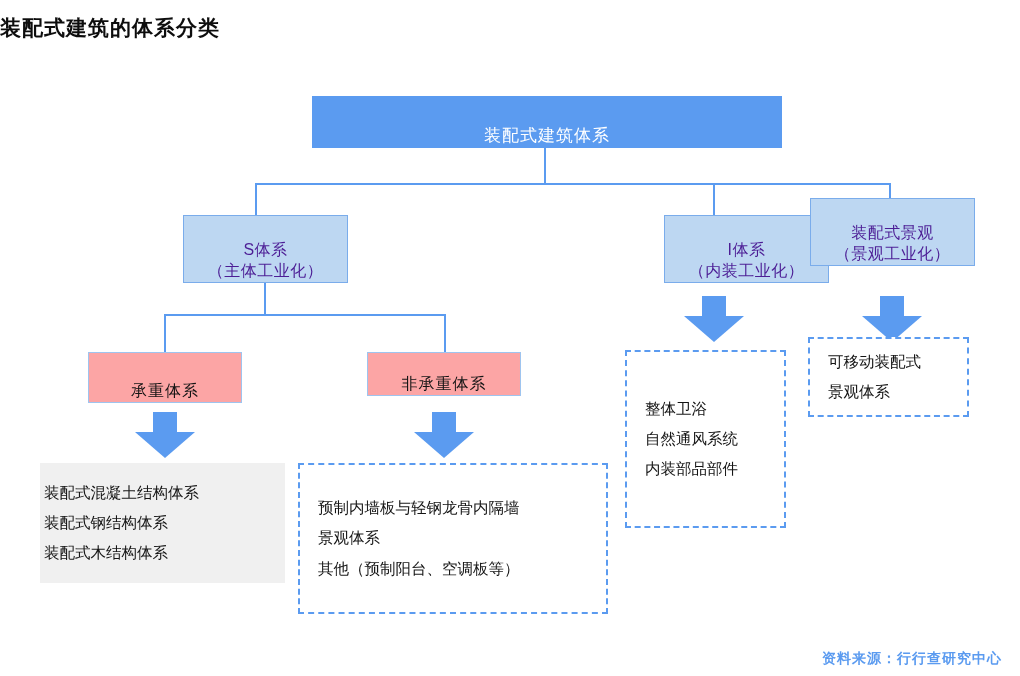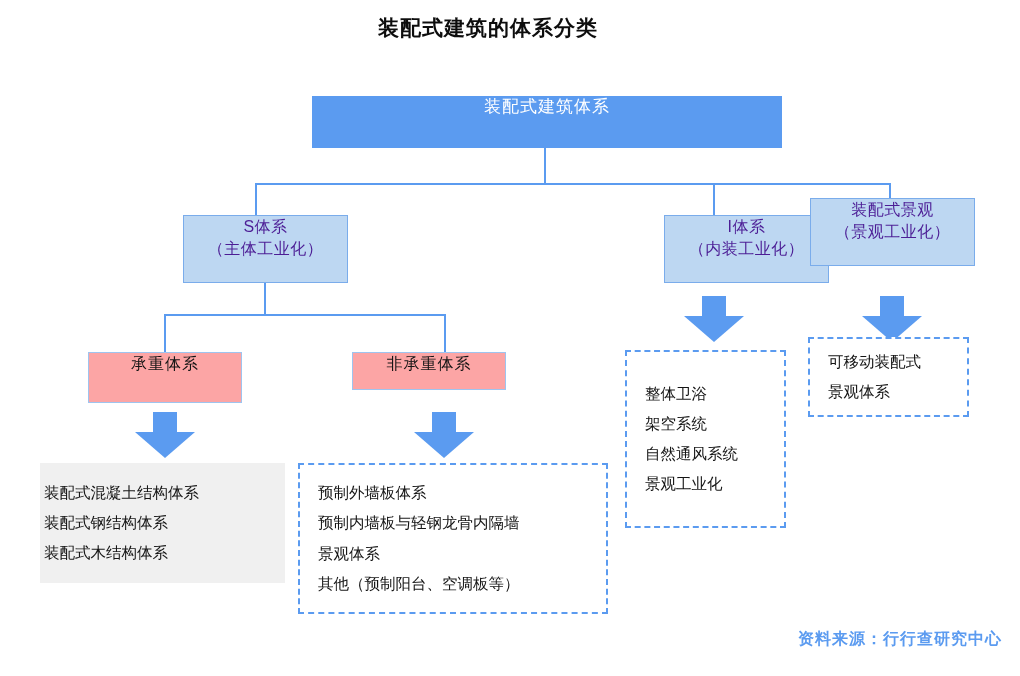--- a/index.html
+++ b/index.html
@@ -18,35 +18,35 @@
     background: #ffffff;
     overflow: hidden;
   }
 
   
   .chart-title {
     position: absolute;
     left: 0;
     top: 14px;
     width: 976px;
-    text-align: center;
+    text-align: left;
     font-size: 21px;
     font-weight: bold;
     letter-spacing: 1px;
     color: #0d0d0d;
   }
 
   
   .node {
     position: absolute;
     box-sizing: border-box;
     display: flex;
     flex-direction: column;
     align-items: center;
-    justify-content: flex-start;
+    justify-content: flex-end;
     text-align: center;
     line-height: 1.35;
   }
   .node-root {
     background: #5b9bf0;
     color: #ffffff;
     font-size: 17px;
     letter-spacing: 1px;
   }
   .node-l2 {
@@ -121,22 +121,22 @@
     height: 0;
     border-left: 30px solid transparent;
     border-right: 30px solid transparent;
     border-top: 26px solid #5b9bf0;
   }
 
   
   .source-note {
     position: absolute;
     right: 18px;
-    bottom: 26px;
-    font-size: 16px;
+    bottom: 8px;
+    font-size: 14px;
     font-weight: bold;
     color: #5b9bf0;
     letter-spacing: 1px;
   }
 </style>
 </head>
 <body>
 
 <div id="canvas">
 
@@ -169,21 +169,21 @@
 
   <div class="node node-l2" style="left:810px; top:198px; width:165px; height:68px;">
     <span class="node-line">装配式景观</span>
     <span class="node-line">（景观工业化）</span>
   </div>
 
   <div class="node node-l3" style="left:88px; top:352px; width:154px; height:51px;">
     <span class="node-line">承重体系</span>
   </div>
 
-  <div class="node node-l3" style="left:352px; top:352px; width:154px; height:38px;">
+  <div class="node node-l3" style="left:367px; top:352px; width:154px; height:44px;">
     <span class="node-line">非承重体系</span>
   </div>
 
   <div class="arrow-down" style="left:135px; top:412px; width:60px; height:46px;">
     <span class="shaft"></span>
       <span class="head"></span>
   </div>
 
   <div class="arrow-down" style="left:414px; top:412px; width:60px; height:46px;">
     <span class="shaft"></span>
@@ -200,31 +200,29 @@
       <span class="head"></span>
   </div>
 
   <div class="leaf leaf-gray" style="left:40px; top:463px; width:245px; height:120px;">
     <span class="leaf-item">装配式混凝土结构体系</span>
     <span class="leaf-item">装配式钢结构体系</span>
     <span class="leaf-item">装配式木结构体系</span>
   </div>
 
   <div class="leaf leaf-dashed" style="left:298px; top:463px; width:310px; height:151px;">
-    <span class="leaf-item">预制外墙板体系</span>
     <span class="leaf-item">预制内墙板与轻钢龙骨内隔墙</span>
     <span class="leaf-item">景观体系</span>
     <span class="leaf-item">其他（预制阳台、空调板等）</span>
   </div>
 
   <div class="leaf leaf-dashed" style="left:625px; top:350px; width:161px; height:178px;">
     <span class="leaf-item">整体卫浴</span>
-    <span class="leaf-item">架空系统</span>
     <span class="leaf-item">自然通风系统</span>
-    <span class="leaf-item">景观工业化</span>
+    <span class="leaf-item">内装部品部件</span>
   </div>
 
   <div class="leaf leaf-dashed" style="left:808px; top:337px; width:161px; height:80px;">
     <span class="leaf-item">可移动装配式</span>
     <span class="leaf-item">景观体系</span>
   </div>
 
   <div class="source-note">资料来源：行行查研究中心</div>
 
 </div>

